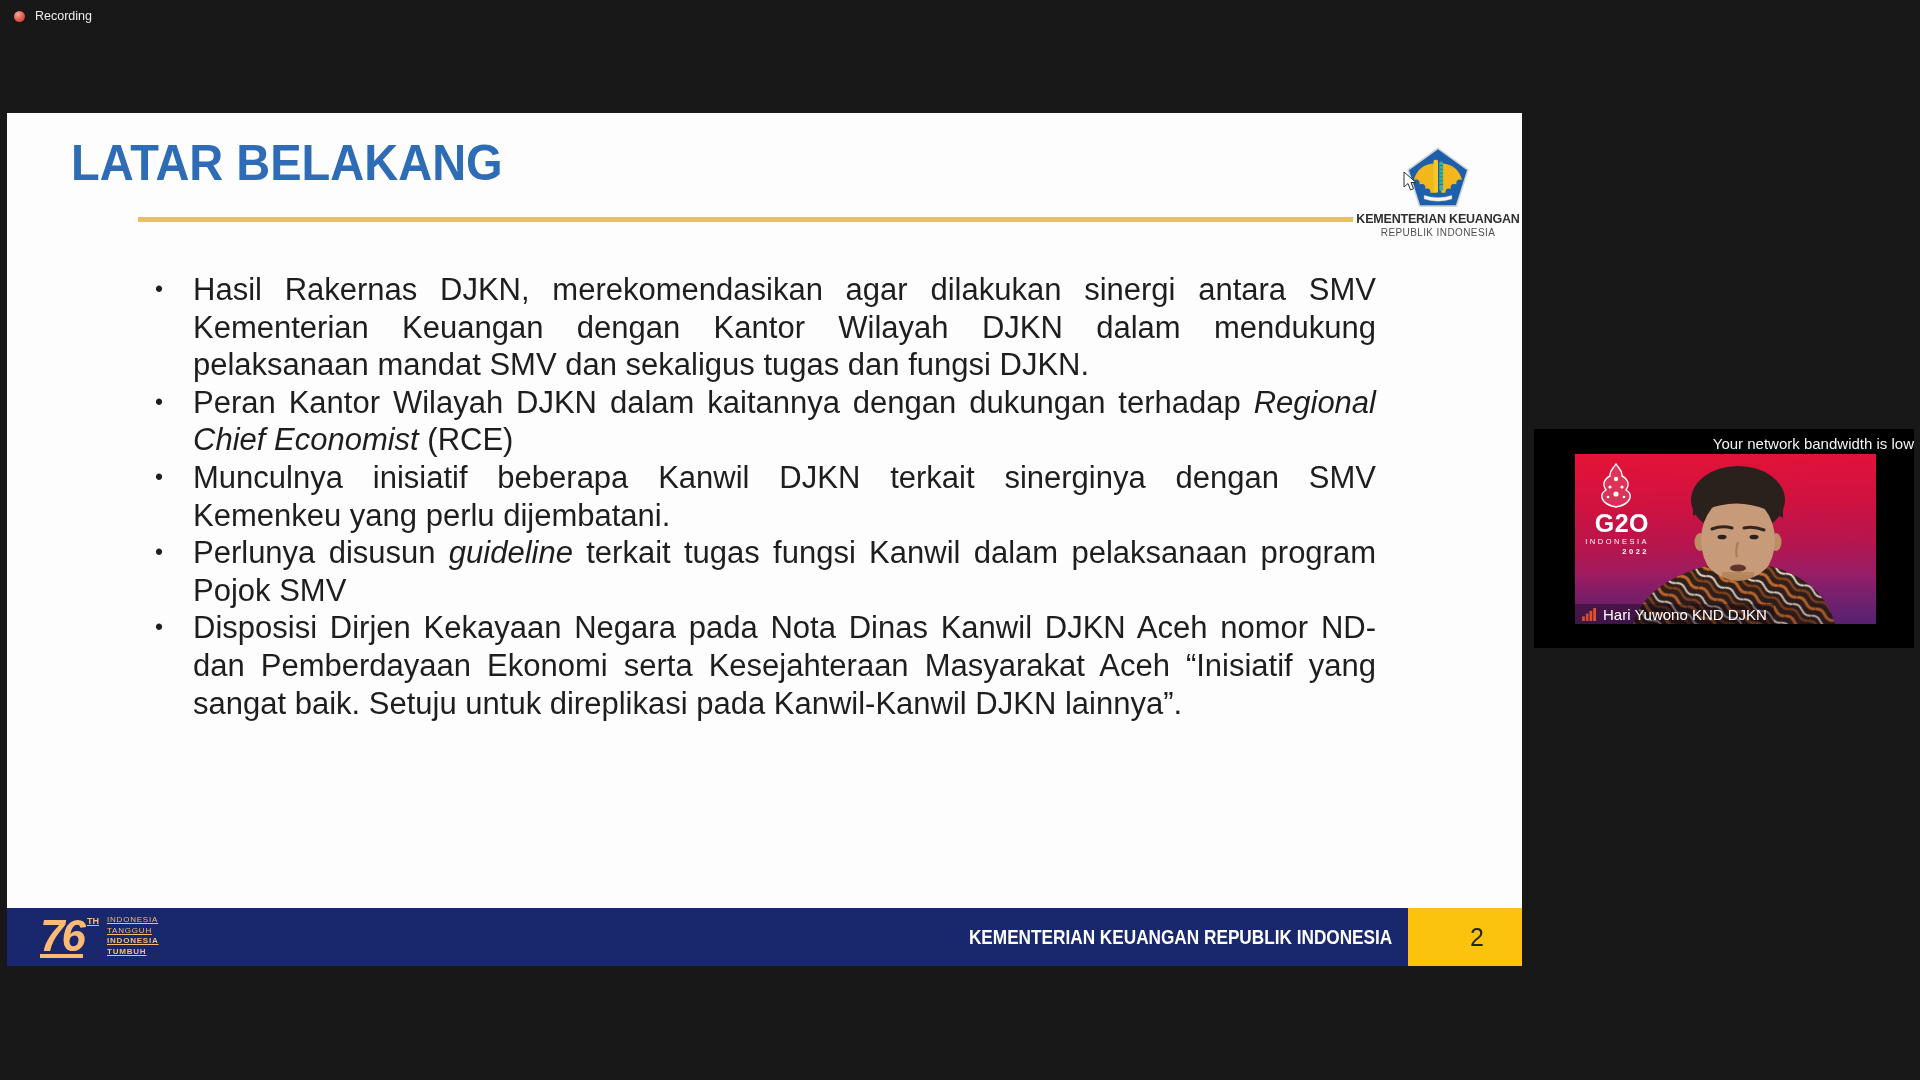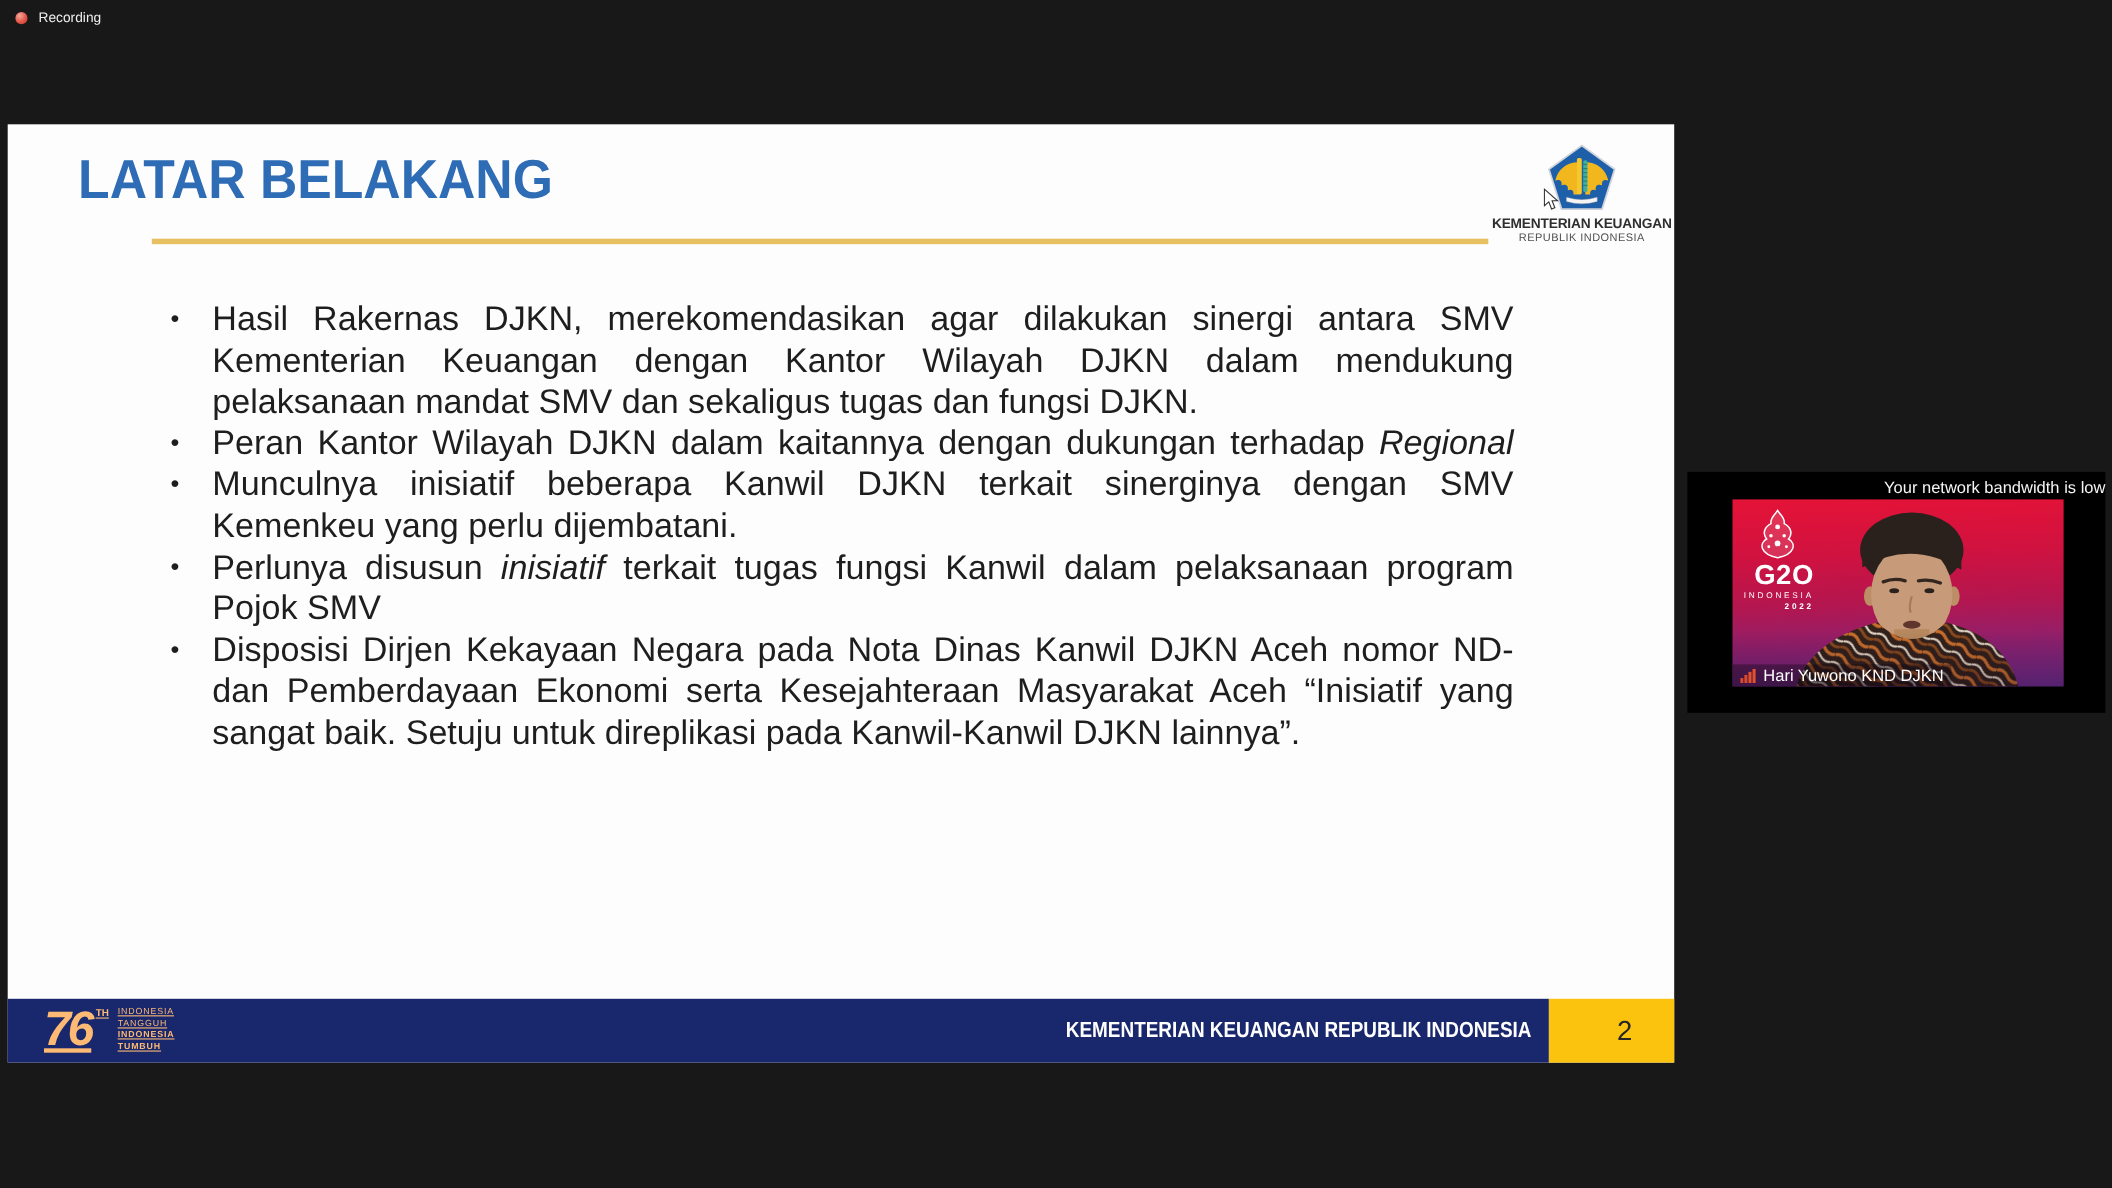--- a/index.html
+++ b/index.html
@@ -12,21 +12,21 @@
              background:radial-gradient(circle at 35% 30%, #f7a79b, var(--recording-red,#e25648) 55%, #bf3325); }
   .rec-label { color:#ededed; font-size:12.5px; }
 
   
   .slide { position:absolute; left:7px; top:113px; width:1515px; height:853px; background:#fdfdfd; }
   .slide-title { position:absolute; left:64px; top:20px; font-size:50px; line-height:60px; font-weight:700;
                  color:var(--title-blue,#2e6cb5); transform:scaleX(0.94); transform-origin:left center; white-space:nowrap; }
   .title-underline { position:absolute; left:131px; top:104px; width:1215px; height:5px;
                      background:var(--underline-gold,#e7c161); }
 
-  .ministry-logo { position:absolute; left:1341px; top:18px; width:180px; text-align:center; }
+  .ministry-logo { position:absolute; left:1341px; top:34px; width:180px; text-align:center; }
   .ministry-logo svg { display:block; margin:0 auto; }
   .logo-name { font-size:12.5px; font-weight:700; color:#2f2f2f; margin-top:4px; letter-spacing:-0.2px; white-space:nowrap; }
   .logo-sub  { font-size:10px; color:#4f4f4f; margin-top:1px; letter-spacing:0.4px; }
 
   .cursor { position:absolute; left:1396px; top:58px; z-index:5; }
 
   
   .bullets { position:absolute; left:148px; top:158px; width:1221px; font-size:31px; color:var(--body-text,#1e1e1e); }
   .bullet-item { display:flex; }
   .bullet-marker { flex:0 0 38px; width:38px; font-size:23px; line-height:37.6px; }
@@ -104,33 +104,34 @@
         <div class="bullet-text">
           <div class="bline just"><span>Hasil Rakernas DJKN, merekomendasikan agar dilakukan sinergi antara SMV</span></div>
           <div class="bline just"><span>Kementerian Keuangan dengan Kantor Wilayah DJKN dalam mendukung</span></div>
           <div class="bline"><span>pelaksanaan mandat SMV dan sekaligus tugas dan fungsi DJKN.</span></div>
         </div>
       </div>
       <div class="bullet-item">
         <span class="bullet-marker">•</span>
         <div class="bullet-text">
           <div class="bline just"><span>Peran Kantor Wilayah DJKN dalam kaitannya dengan dukungan terhadap </span><span class="it">Regional</span></div>
+          <div class="bline"><span class="it">Chief Economist</span><span> (RCE)</span></div>
         </div>
       </div>
       <div class="bullet-item">
         <span class="bullet-marker">•</span>
         <div class="bullet-text">
           <div class="bline just"><span>Munculnya inisiatif beberapa Kanwil DJKN terkait sinerginya dengan SMV</span></div>
           <div class="bline"><span>Kemenkeu yang perlu dijembatani.</span></div>
         </div>
       </div>
       <div class="bullet-item">
         <span class="bullet-marker">•</span>
         <div class="bullet-text">
-          <div class="bline just"><span>Perlunya disusun </span><span class="it">inisiatif</span><span> terkait tugas fungsi Kanwil dalam pelaksanaan program</span></div>
+          <div class="bline just"><span>Perlunya disusun </span><span class="it">guideline</span><span> terkait tugas fungsi Kanwil dalam pelaksanaan program</span></div>
           <div class="bline"><span>Pojok SMV</span></div>
         </div>
       </div>
       <div class="bullet-item">
         <span class="bullet-marker">•</span>
         <div class="bullet-text">
           <div class="bline just"><span>Disposisi Dirjen Kekayaan Negara pada Nota Dinas Kanwil DJKN Aceh nomor ND-</span></div>
           <div class="bline just"><span>dan Pemberdayaan Ekonomi serta Kesejahteraan Masyarakat Aceh “Inisiatif yang</span></div>
           <div class="bline"><span>sangat baik. Setuju untuk direplikasi pada Kanwil-Kanwil DJKN lainnya”.</span></div>
         </div>

